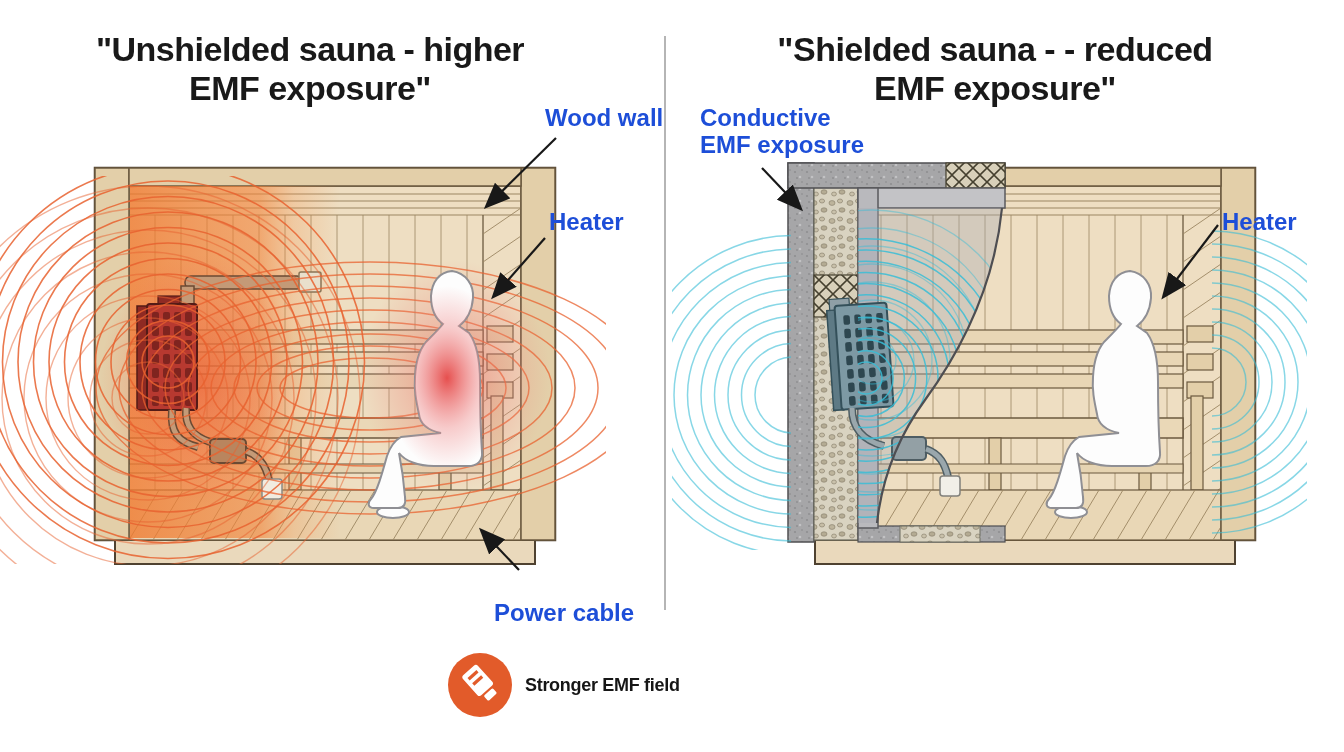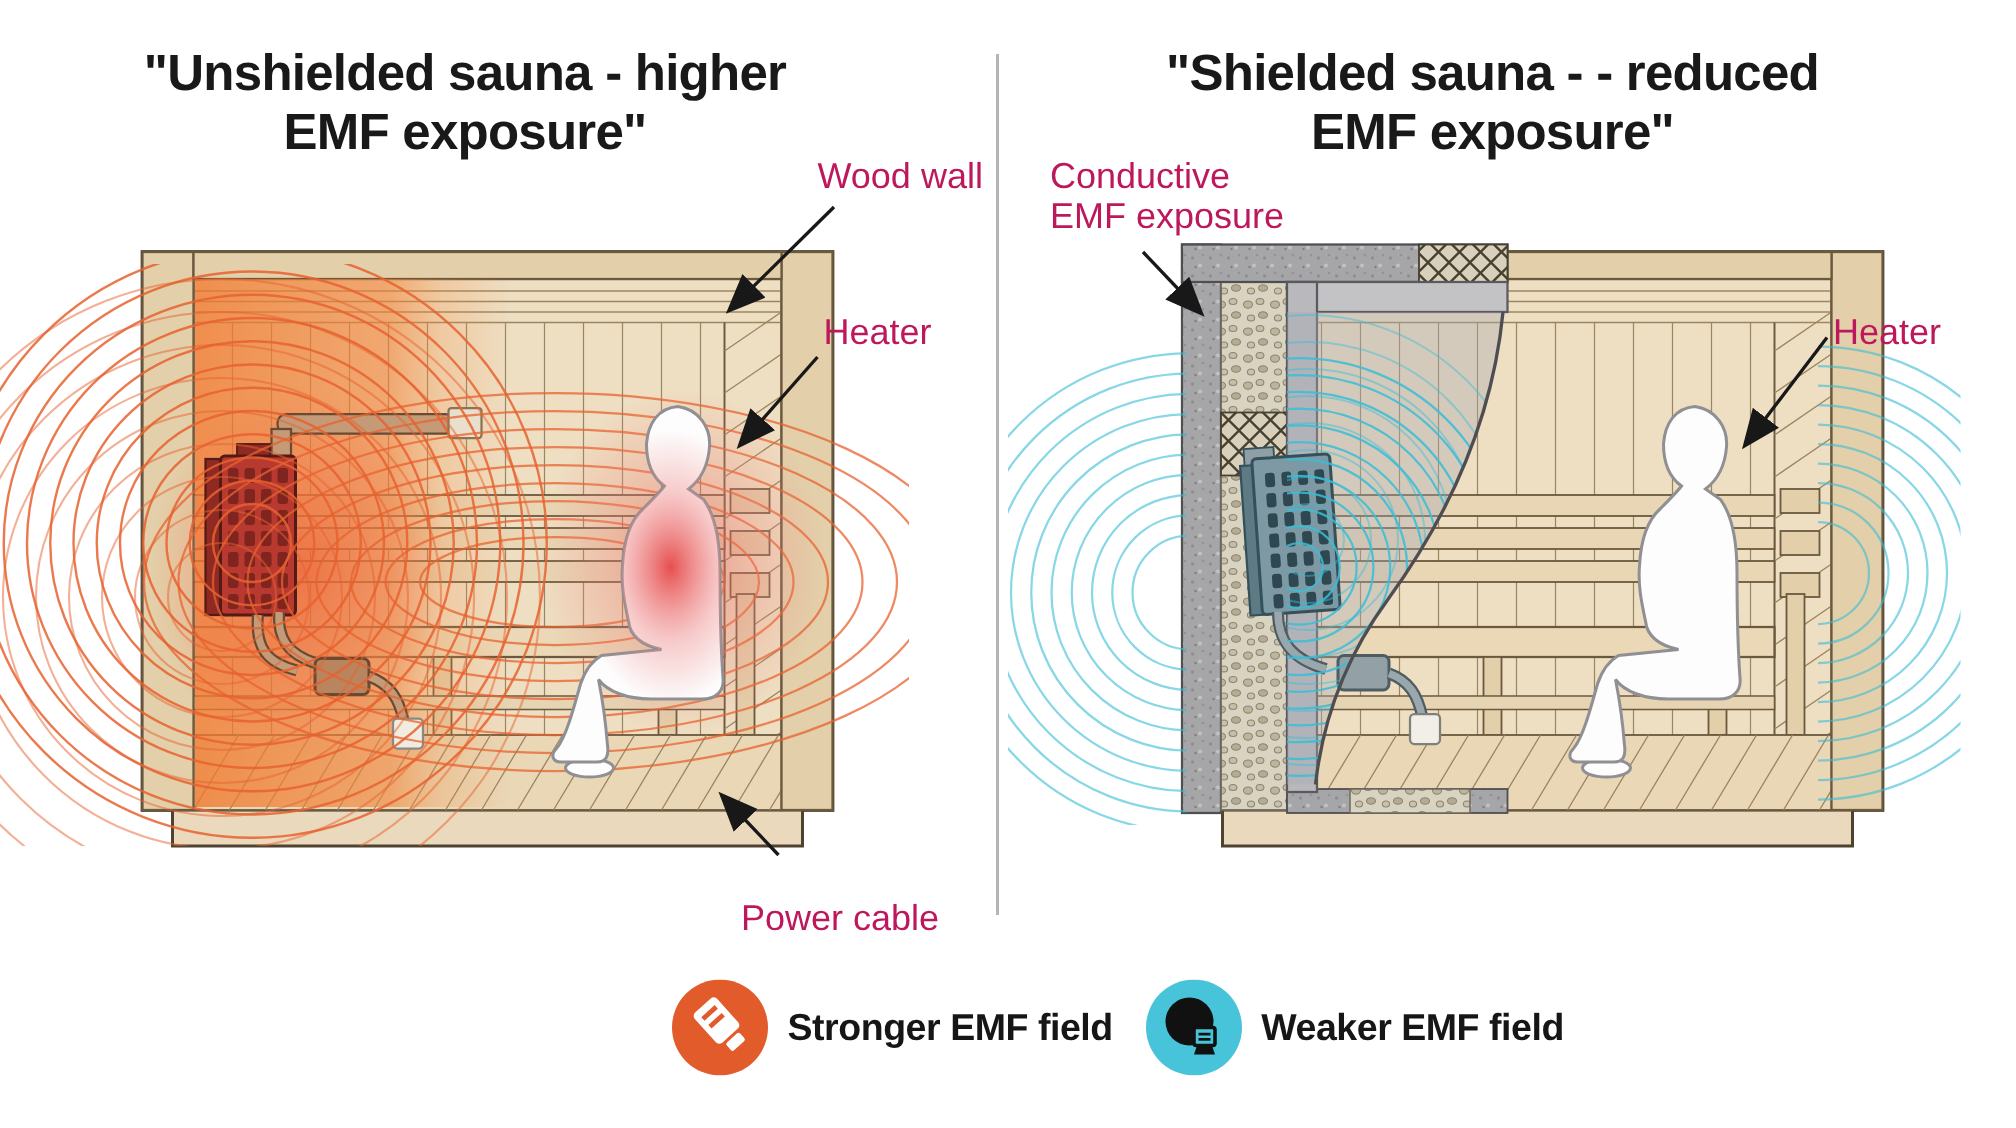--- a/index.html
+++ b/index.html
@@ -3,26 +3,26 @@
 <meta charset="utf-8">
 <style>
   html,body{margin:0;padding:0;background:#fff;}
   .canvas{position:relative;width:1344px;height:752px;background:#fff;overflow:hidden;
           font-family:"Liberation Sans",sans-serif;color:#191919;}
   .art{position:absolute;left:0;top:0;}
   .title{position:absolute;top:30px;font-size:34px;font-weight:700;letter-spacing:-0.5px;
          line-height:1.16;text-align:center;white-space:pre-line;color:#191919;}
   .title.left{left:25px;width:570px;}
   .title.right{left:715px;width:560px;}
-  .callout{position:absolute;font-size:24px;font-weight:400;line-height:1.12;
-           white-space:pre-line;color:#be185d;}
+  .callout{position:absolute;font-size:24px;font-weight:700;line-height:1.12;
+           white-space:pre-line;color:#1d4ed8;}
   .divider{position:absolute;left:664px;top:36px;width:2px;height:574px;background:#b5b5b5;}
   .legend{position:absolute;left:448px;top:653px;display:flex;align-items:center;gap:22px;}
   .legend-item{display:flex;align-items:center;gap:13px;}
-  .legend-label{font-size:25px;font-weight:700;color:#161616;letter-spacing:-0.3px;}
+  .legend-label{font-size:18px;font-weight:700;color:#161616;letter-spacing:-0.3px;}
 </style>
 </head>
 <body>
 
 <div class="canvas">
 
   <svg class="art" width="1344" height="752" viewBox="0 0 1344 752">
     <defs>
       <marker id="arrow" markerWidth="12" markerHeight="10" refX="10" refY="5" orient="auto">
         <path d="M0 0L12 5L0 10Z" fill="#181818"></path>
@@ -371,27 +371,14 @@
         <circle cx="32" cy="32" r="32" fill="#e25b2a"></circle>
         <g transform="translate(32,30) rotate(-42)">
           <rect x="-10" y="-17" width="20" height="27" rx="3" fill="#fff"></rect>
           <rect x="-6" y="-12" width="12" height="3.2" fill="#e25b2a"></rect>
           <rect x="-6" y="-5" width="12" height="3.2" fill="#e25b2a"></rect>
           <rect x="-6" y="12" width="12" height="7" rx="1.5" fill="#fff"></rect>
         </g>
       </svg>
       <span class="legend-label">Stronger EMF field</span>
     </div>
-    <div class="legend-item">
-      <svg width="64" height="64" viewBox="0 0 64 64">
-        <circle cx="32" cy="32" r="32" fill="#47c4d9"></circle>
-        <g transform="translate(31,31)">
-          <circle cx="-2" cy="-3" r="16" fill="#111"></circle>
-          <path d="M3 13L13 13L15 19L1 19Z" fill="#111"></path>
-          <rect x="1" y="1" width="14" height="12" rx="1.5" stroke="#111" stroke-width="2.4" fill="#47c4d9"></rect>
-          <rect x="4" y="4.5" width="8" height="1.8" fill="#111"></rect>
-          <rect x="4" y="8" width="8" height="1.8" fill="#111"></rect>
-        </g>
-      </svg>
-      <span class="legend-label">Weaker EMF field</span>
-    </div>
   </div>
 </div>
 
 </body></html>

